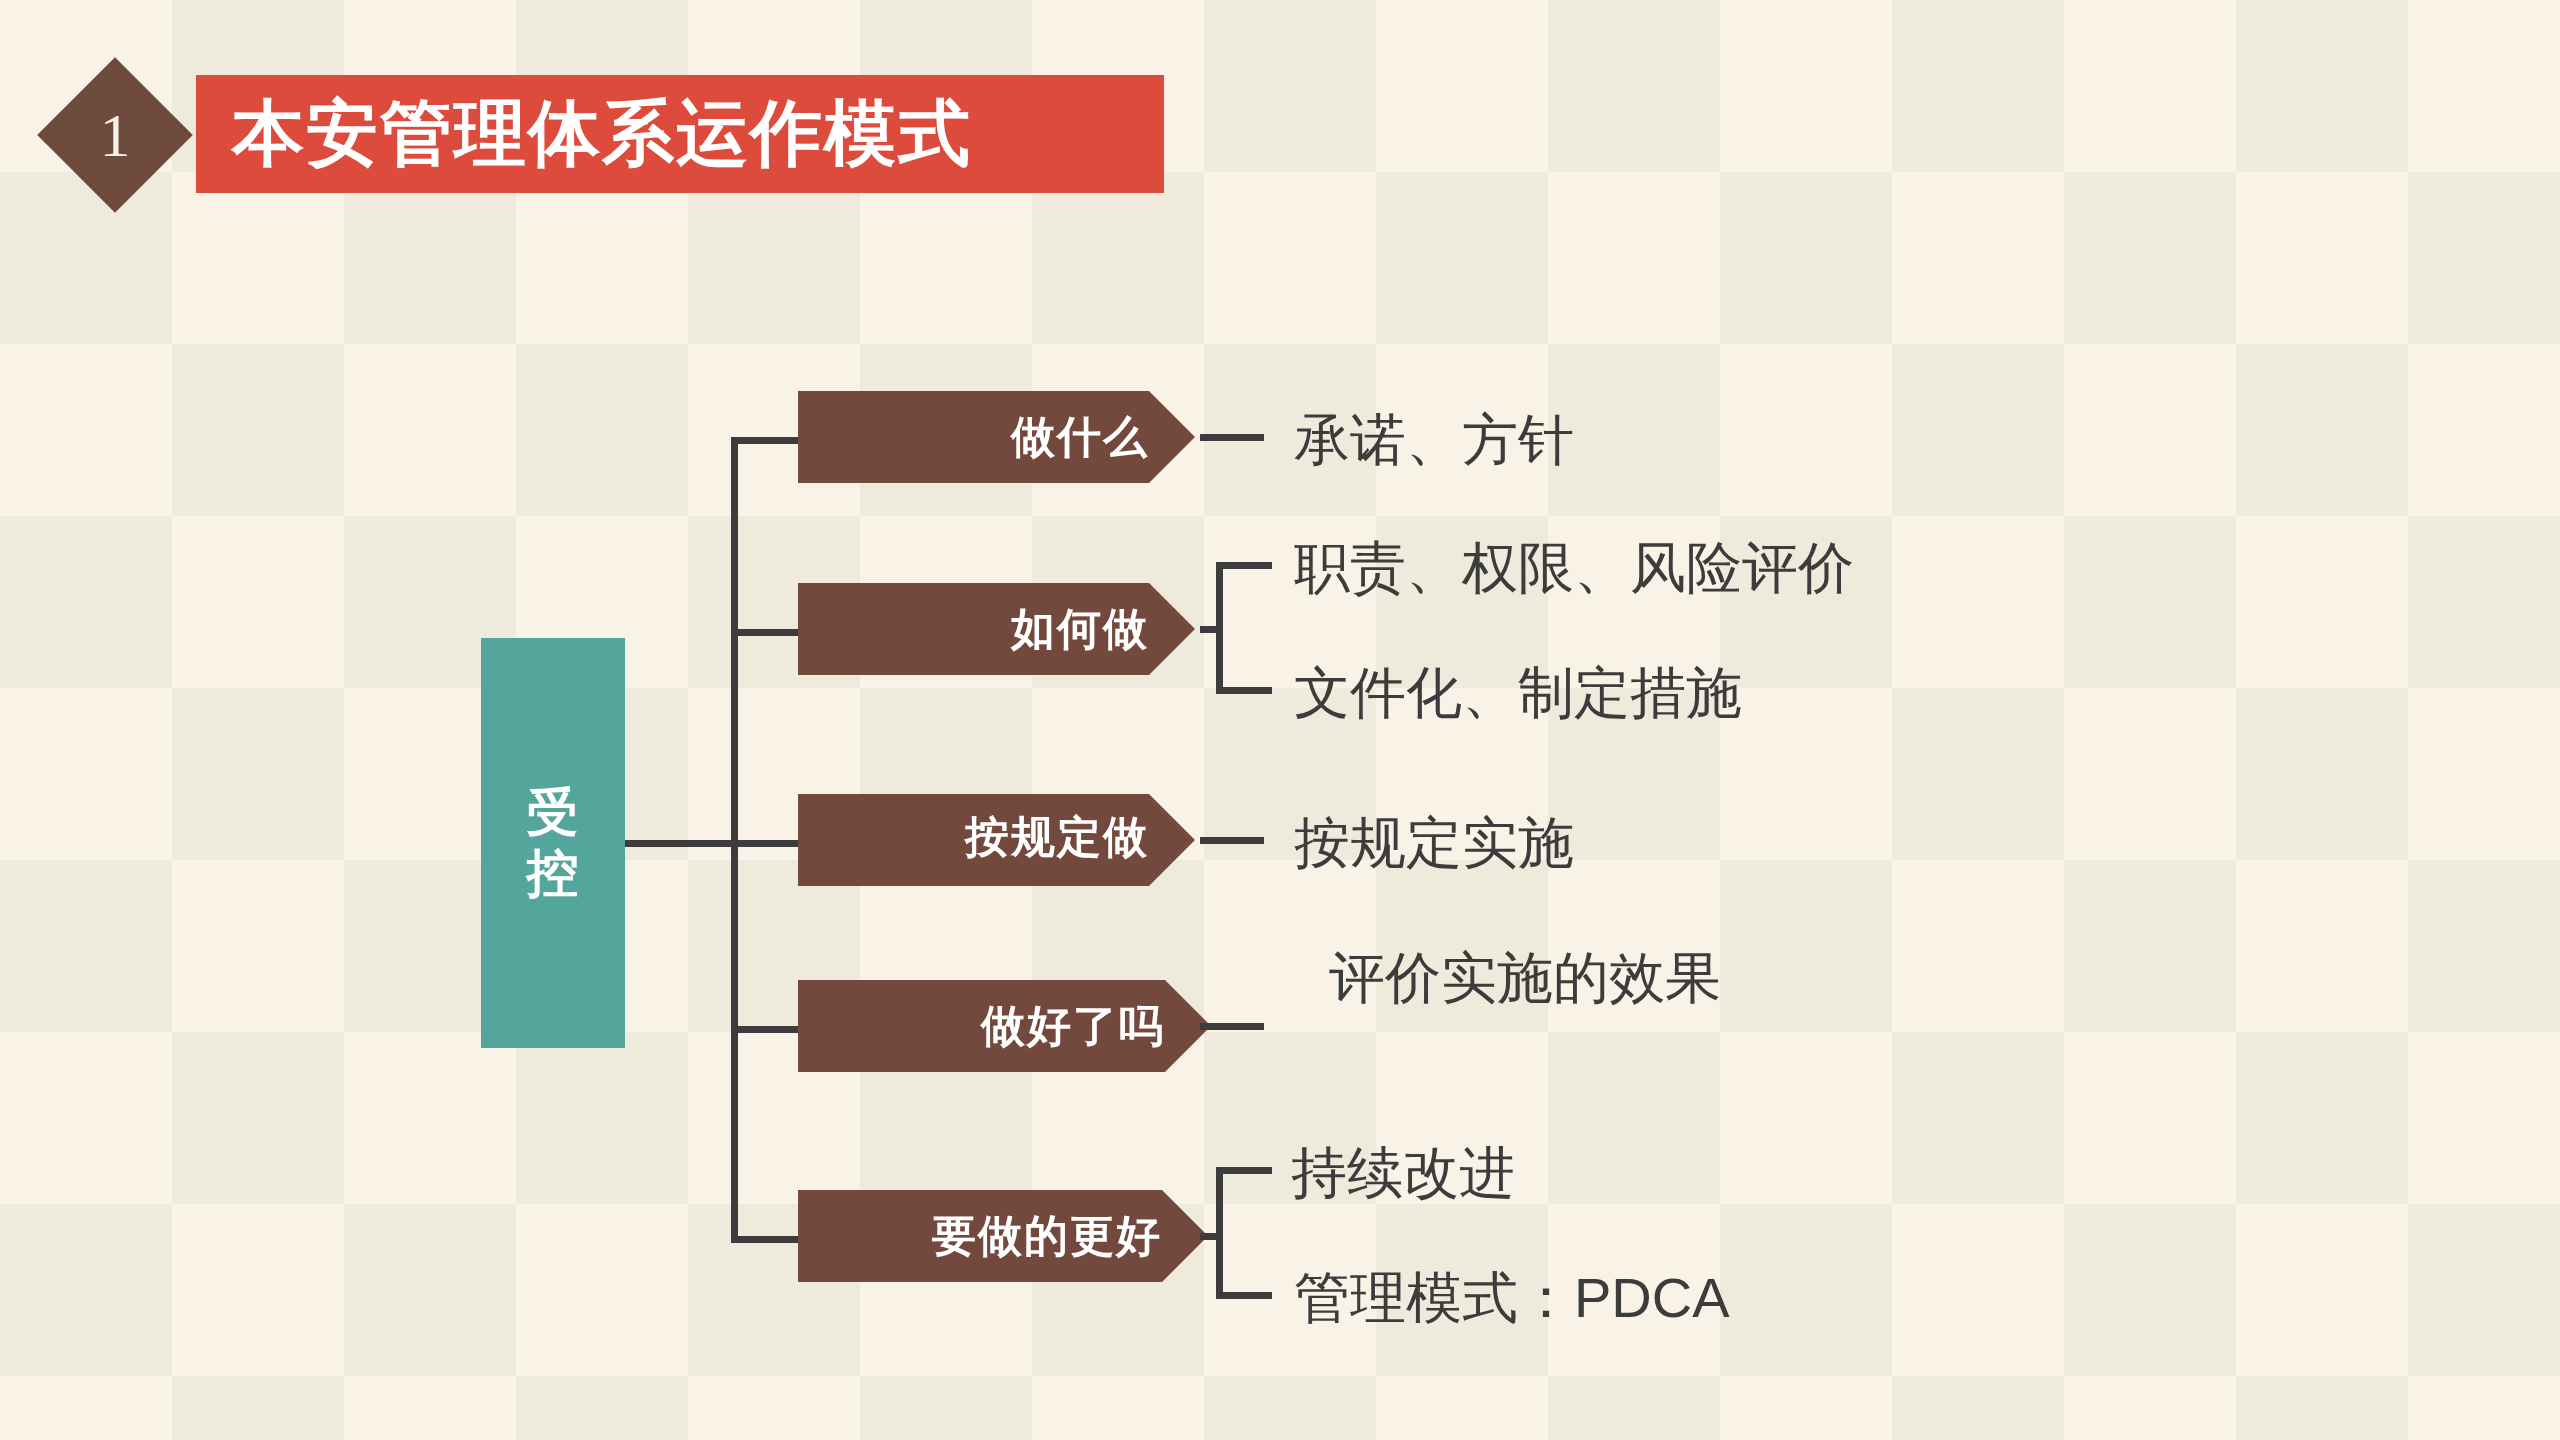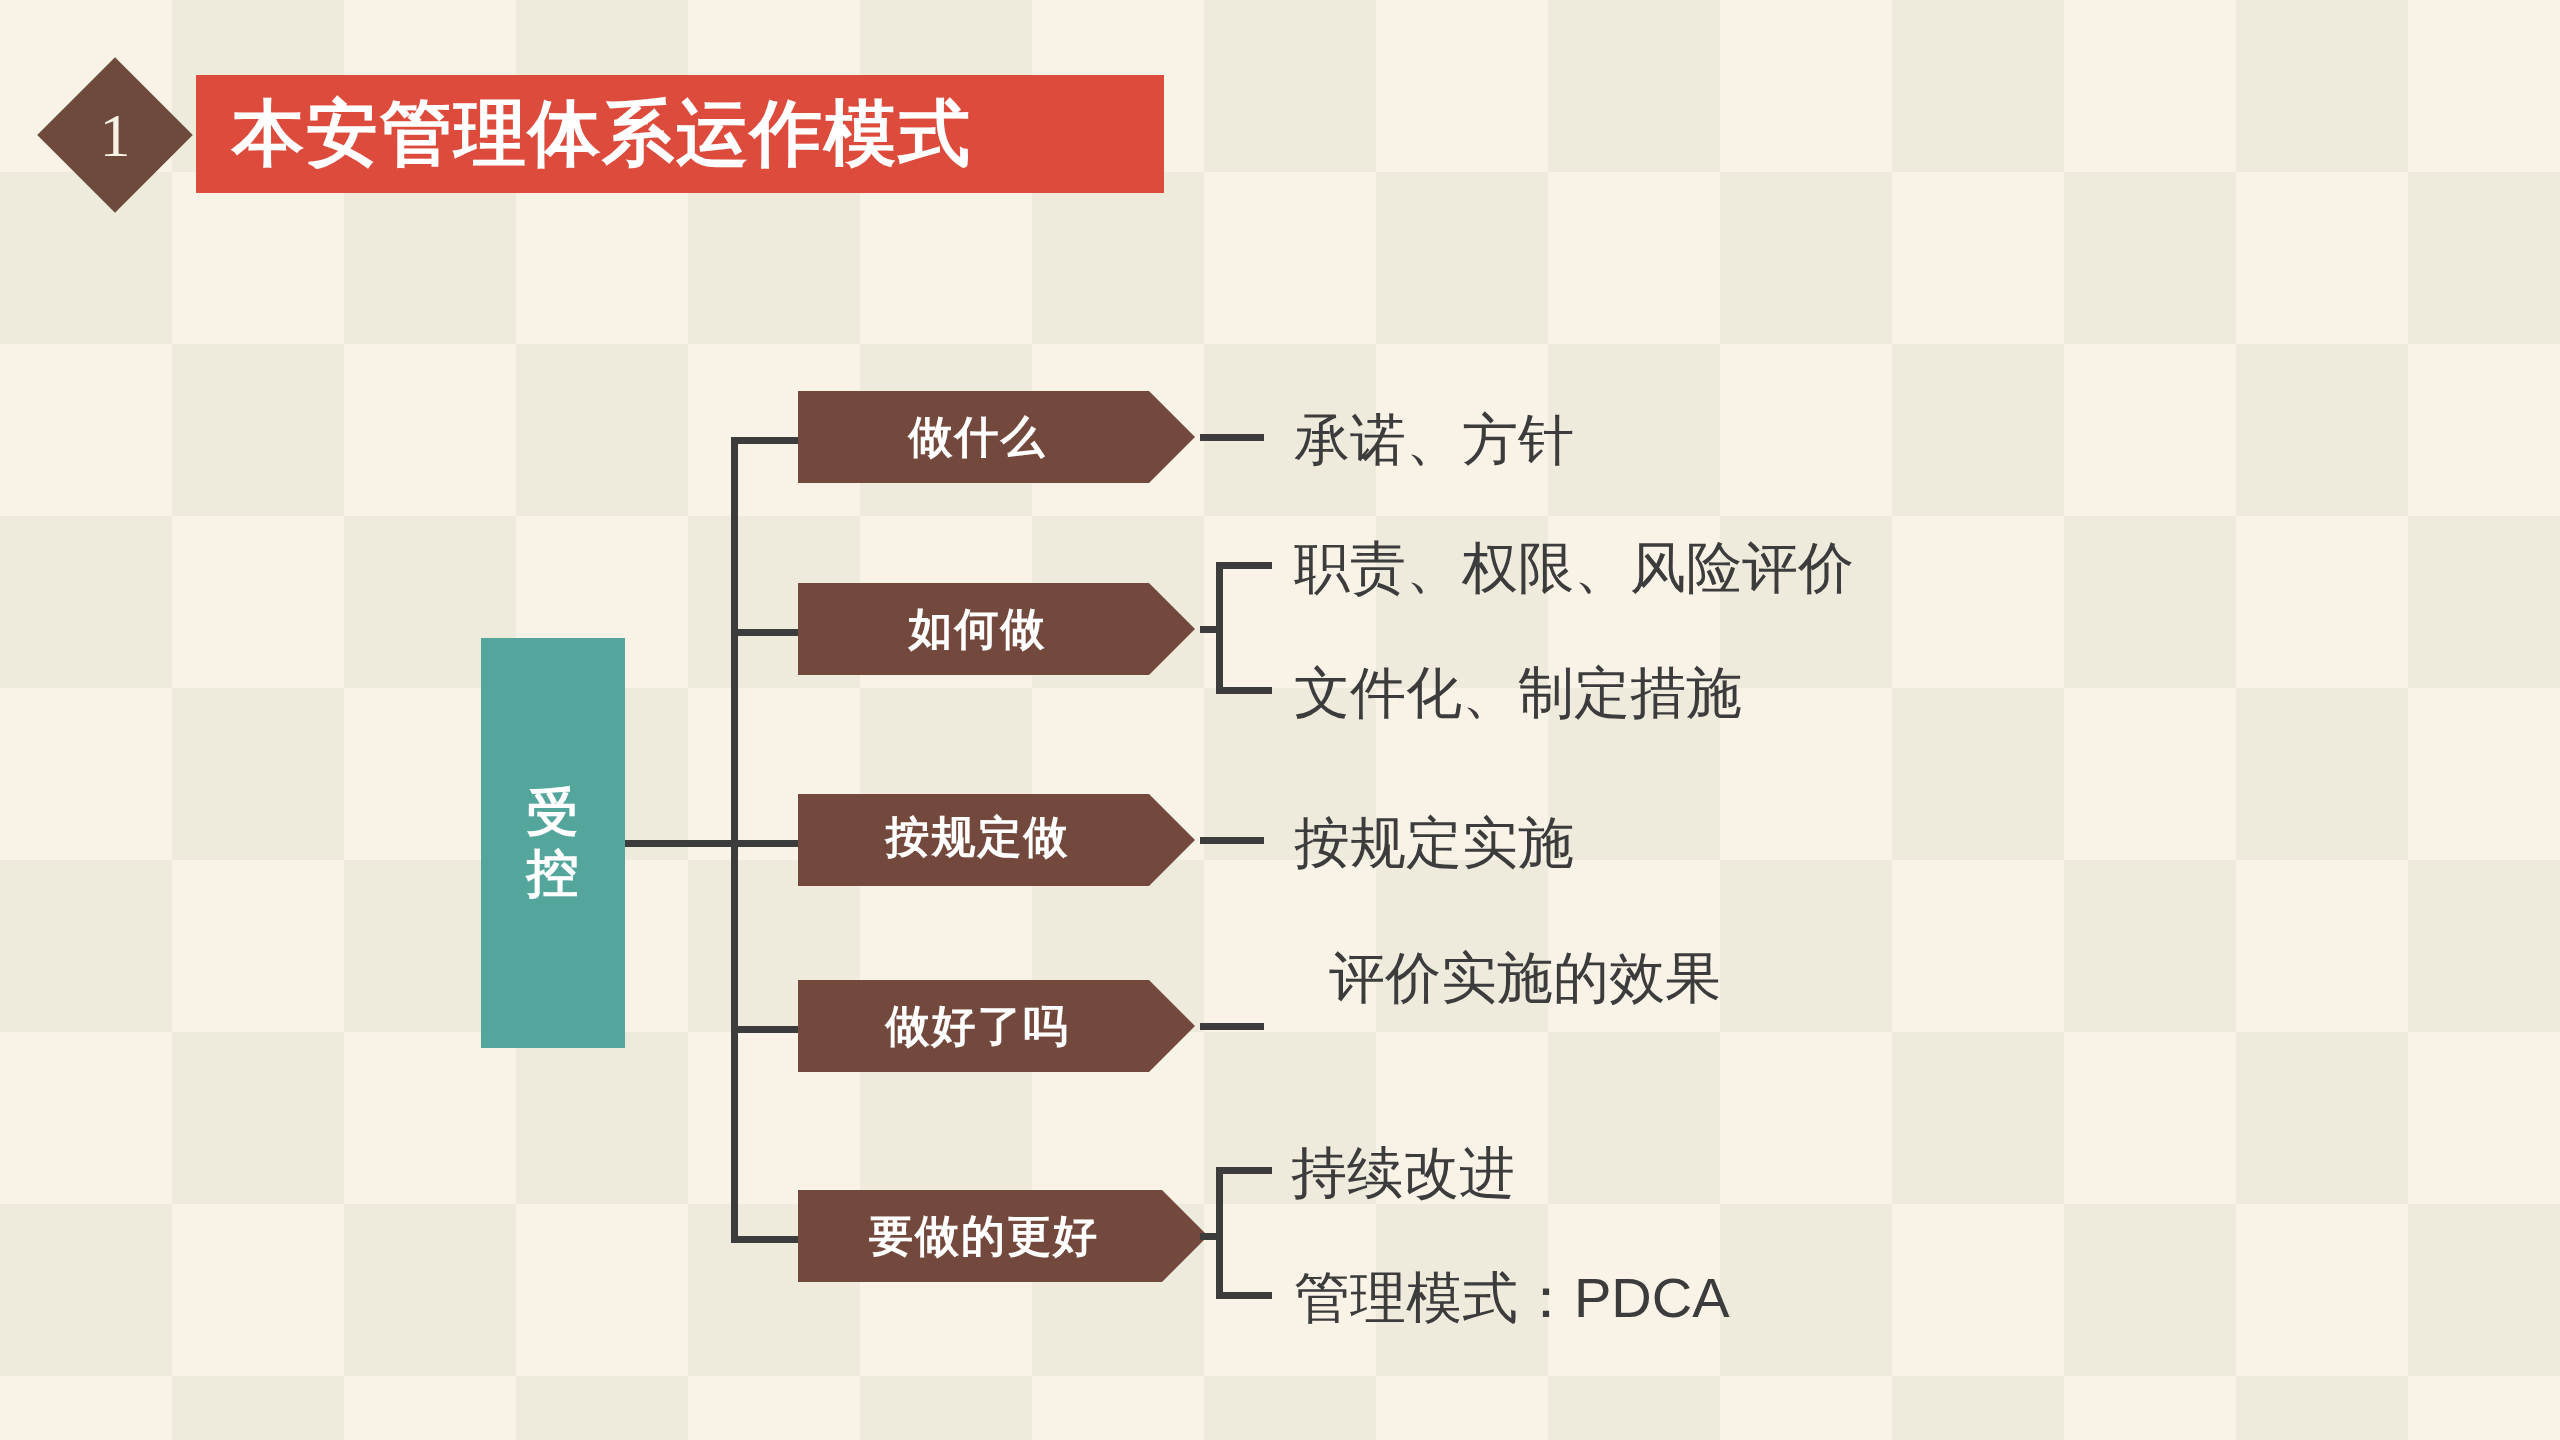--- a/index.html
+++ b/index.html
@@ -119,21 +119,21 @@
     background: #74493D;
     clip-path: polygon(0 0, calc(100% - 46px) 0, 100% 50%, calc(100% - 46px) 100%, 0 100%);
   }
   .chev-label {
     position: absolute;
     left: 8px;
     top: 0;
     right: 46px;
     height: 92px;
     line-height: 92px;
-    text-align: center;
+    text-align: right;
     color: #FFFFFF;
     font-weight: 700;
     font-size: 44px;
     letter-spacing: 2px;
     white-space: nowrap;
   }
 
   
   .detail {
     position: absolute;
@@ -188,21 +188,21 @@
   <div class="detail" style="left:1294px; top:540px;">职责、权限、风险评价</div>
 
   <div class="line line-h" style="left:731px; top:840px; width:70px;"></div>
   <div class="chev" style="left:798px; top:794px; width:397px;font-family:Liberation Mono, monospace;">
     <div class="chev-label">按规定做</div>
   </div>
   <div class="line line-h" style="left:1200px; top:837px; width:64px;"></div>
   <div class="detail" style="left:1294px; top:815px;">按规定实施</div>
 
   <div class="line line-h" style="left:731px; top:1026px; width:70px;"></div>
-  <div class="chev" style="left:798px; top:980px; width:397px;">
+  <div class="chev" style="left:798px; top:980px; width:397px;padding-left:16px;">
     <div class="chev-label">做好了吗</div>
   </div>
   <div class="line line-h" style="left:1200px; top:1023px; width:64px;"></div>
   <div class="detail" style="left:1294px; top:950px;margin-left:35px;">评价实施的效果</div>
 
   <div class="line line-h" style="left:731px; top:1236px; width:70px;"></div>
   <div class="chev" style="left:798px; top:1190px; width:397px;padding-left:13px;">
     <div class="chev-label">要做的更好</div>
   </div>
   <div class="line line-h" style="left:1200px; top:1233px; width:22px;"></div>

